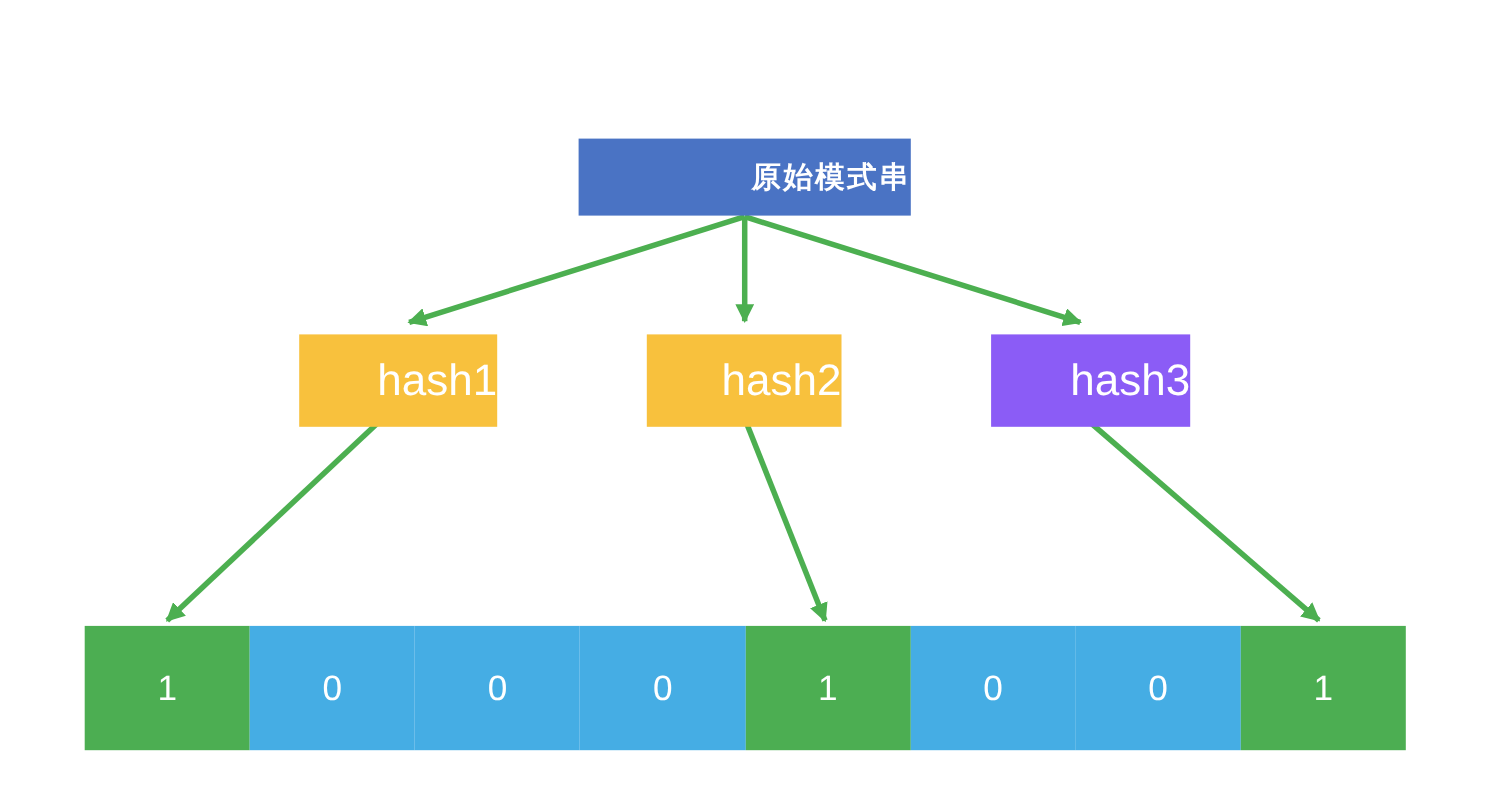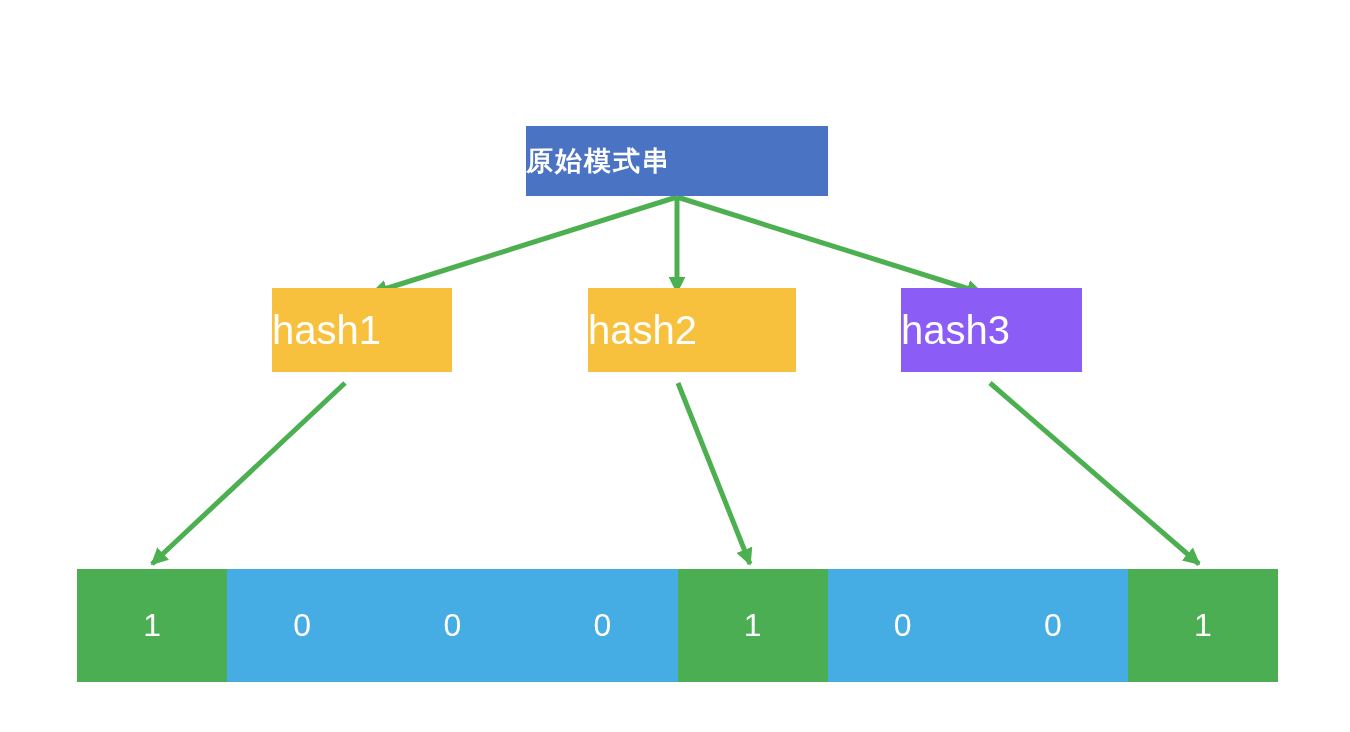--- a/index.html
+++ b/index.html
@@ -14,38 +14,38 @@
   .arrow-layer {
     position: absolute;
     left: 0; top: 0;
     width: 1350px; height: 732px;
   }
   .arrow-layer line { stroke-width: 5; }
   .node {
     position: absolute;
     display: flex;
     align-items: center;
-    justify-content: flex-start;
+    justify-content: flex-end;
     color: #ffffff;
   }
   .root-node {
     left: 526px; top: 126px;
     width: 302px; height: 70px;
     font-size: 27px;
     font-weight: bold;
     letter-spacing: 2px;
   }
   .hash-node {
-    top: 288px;
+    top: 304px;
     height: 84px;
     font-size: 40px;
     font-weight: 500;
   }
   .hash-node-1 { left: 272px; width: 180px; }
-  .hash-node-2 { left: 588px; width: 208px; }
+  .hash-node-2 { left: 588px; width: 177px; }
   .hash-node-3 { left: 901px; width: 181px; }
   .bit-array {
     position: absolute;
     left: 77px; top: 569px;
     width: 1201px; height: 113px;
     display: flex;
   }
   .bit-cell {
     flex: 1 1 0;
     display: flex;

